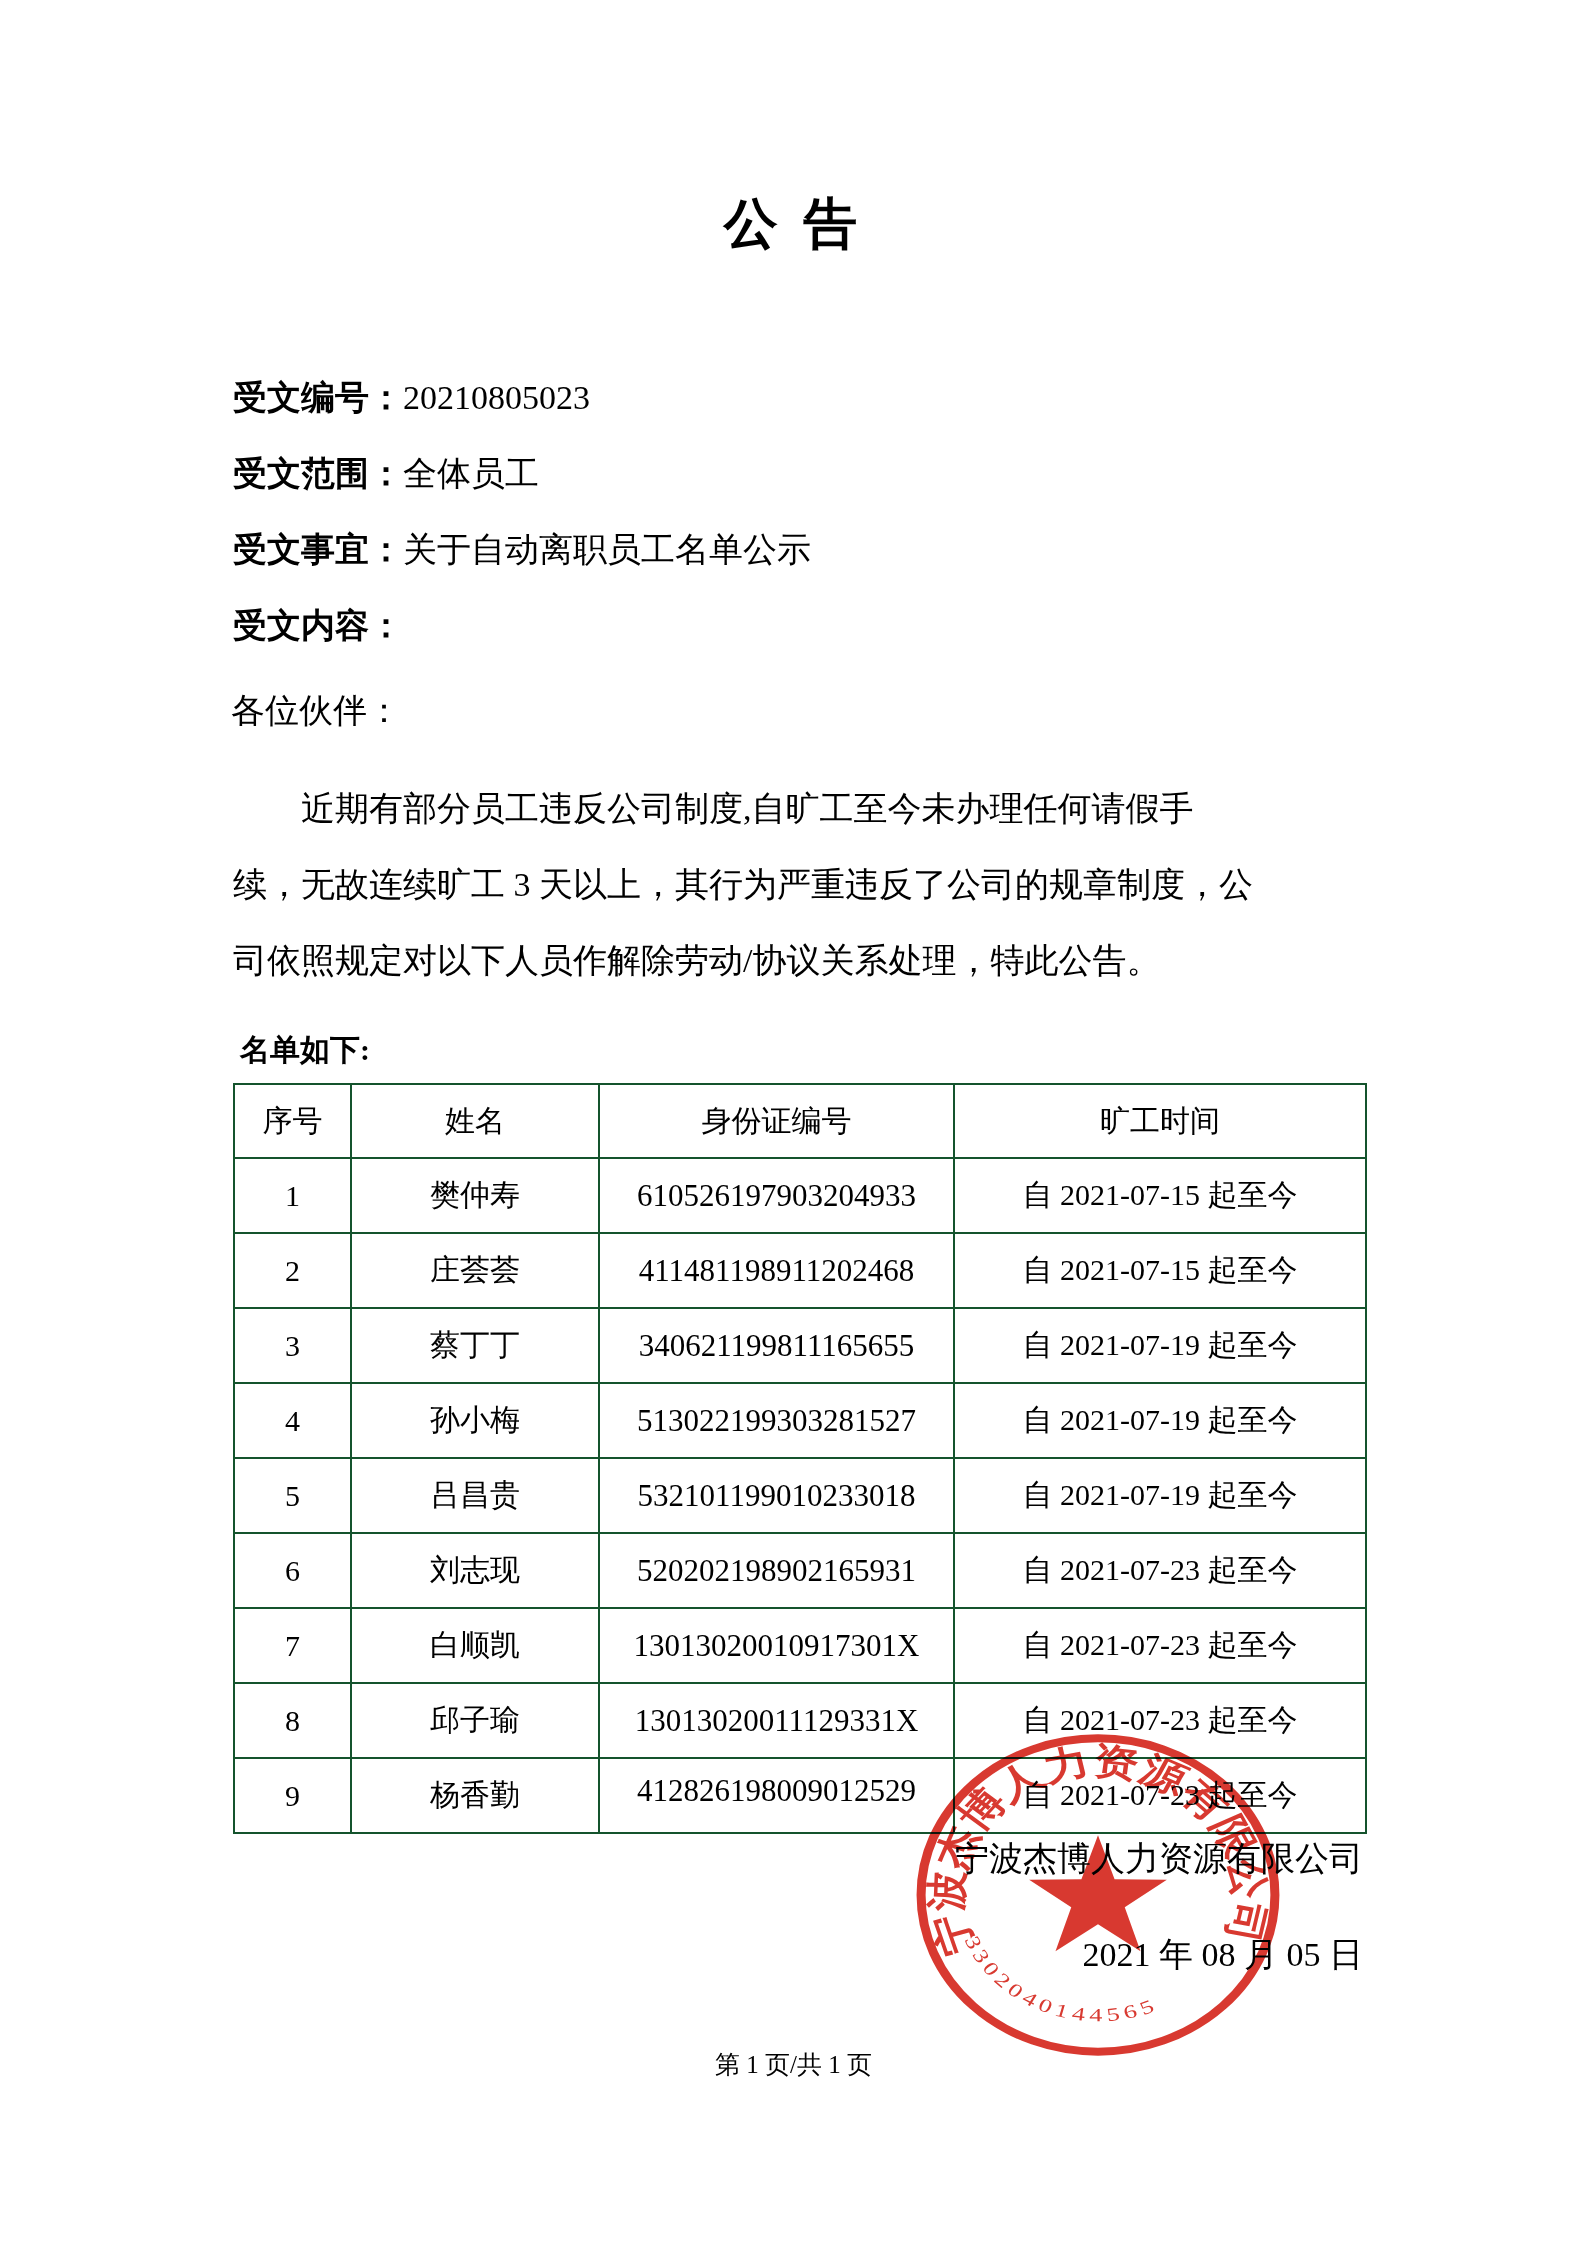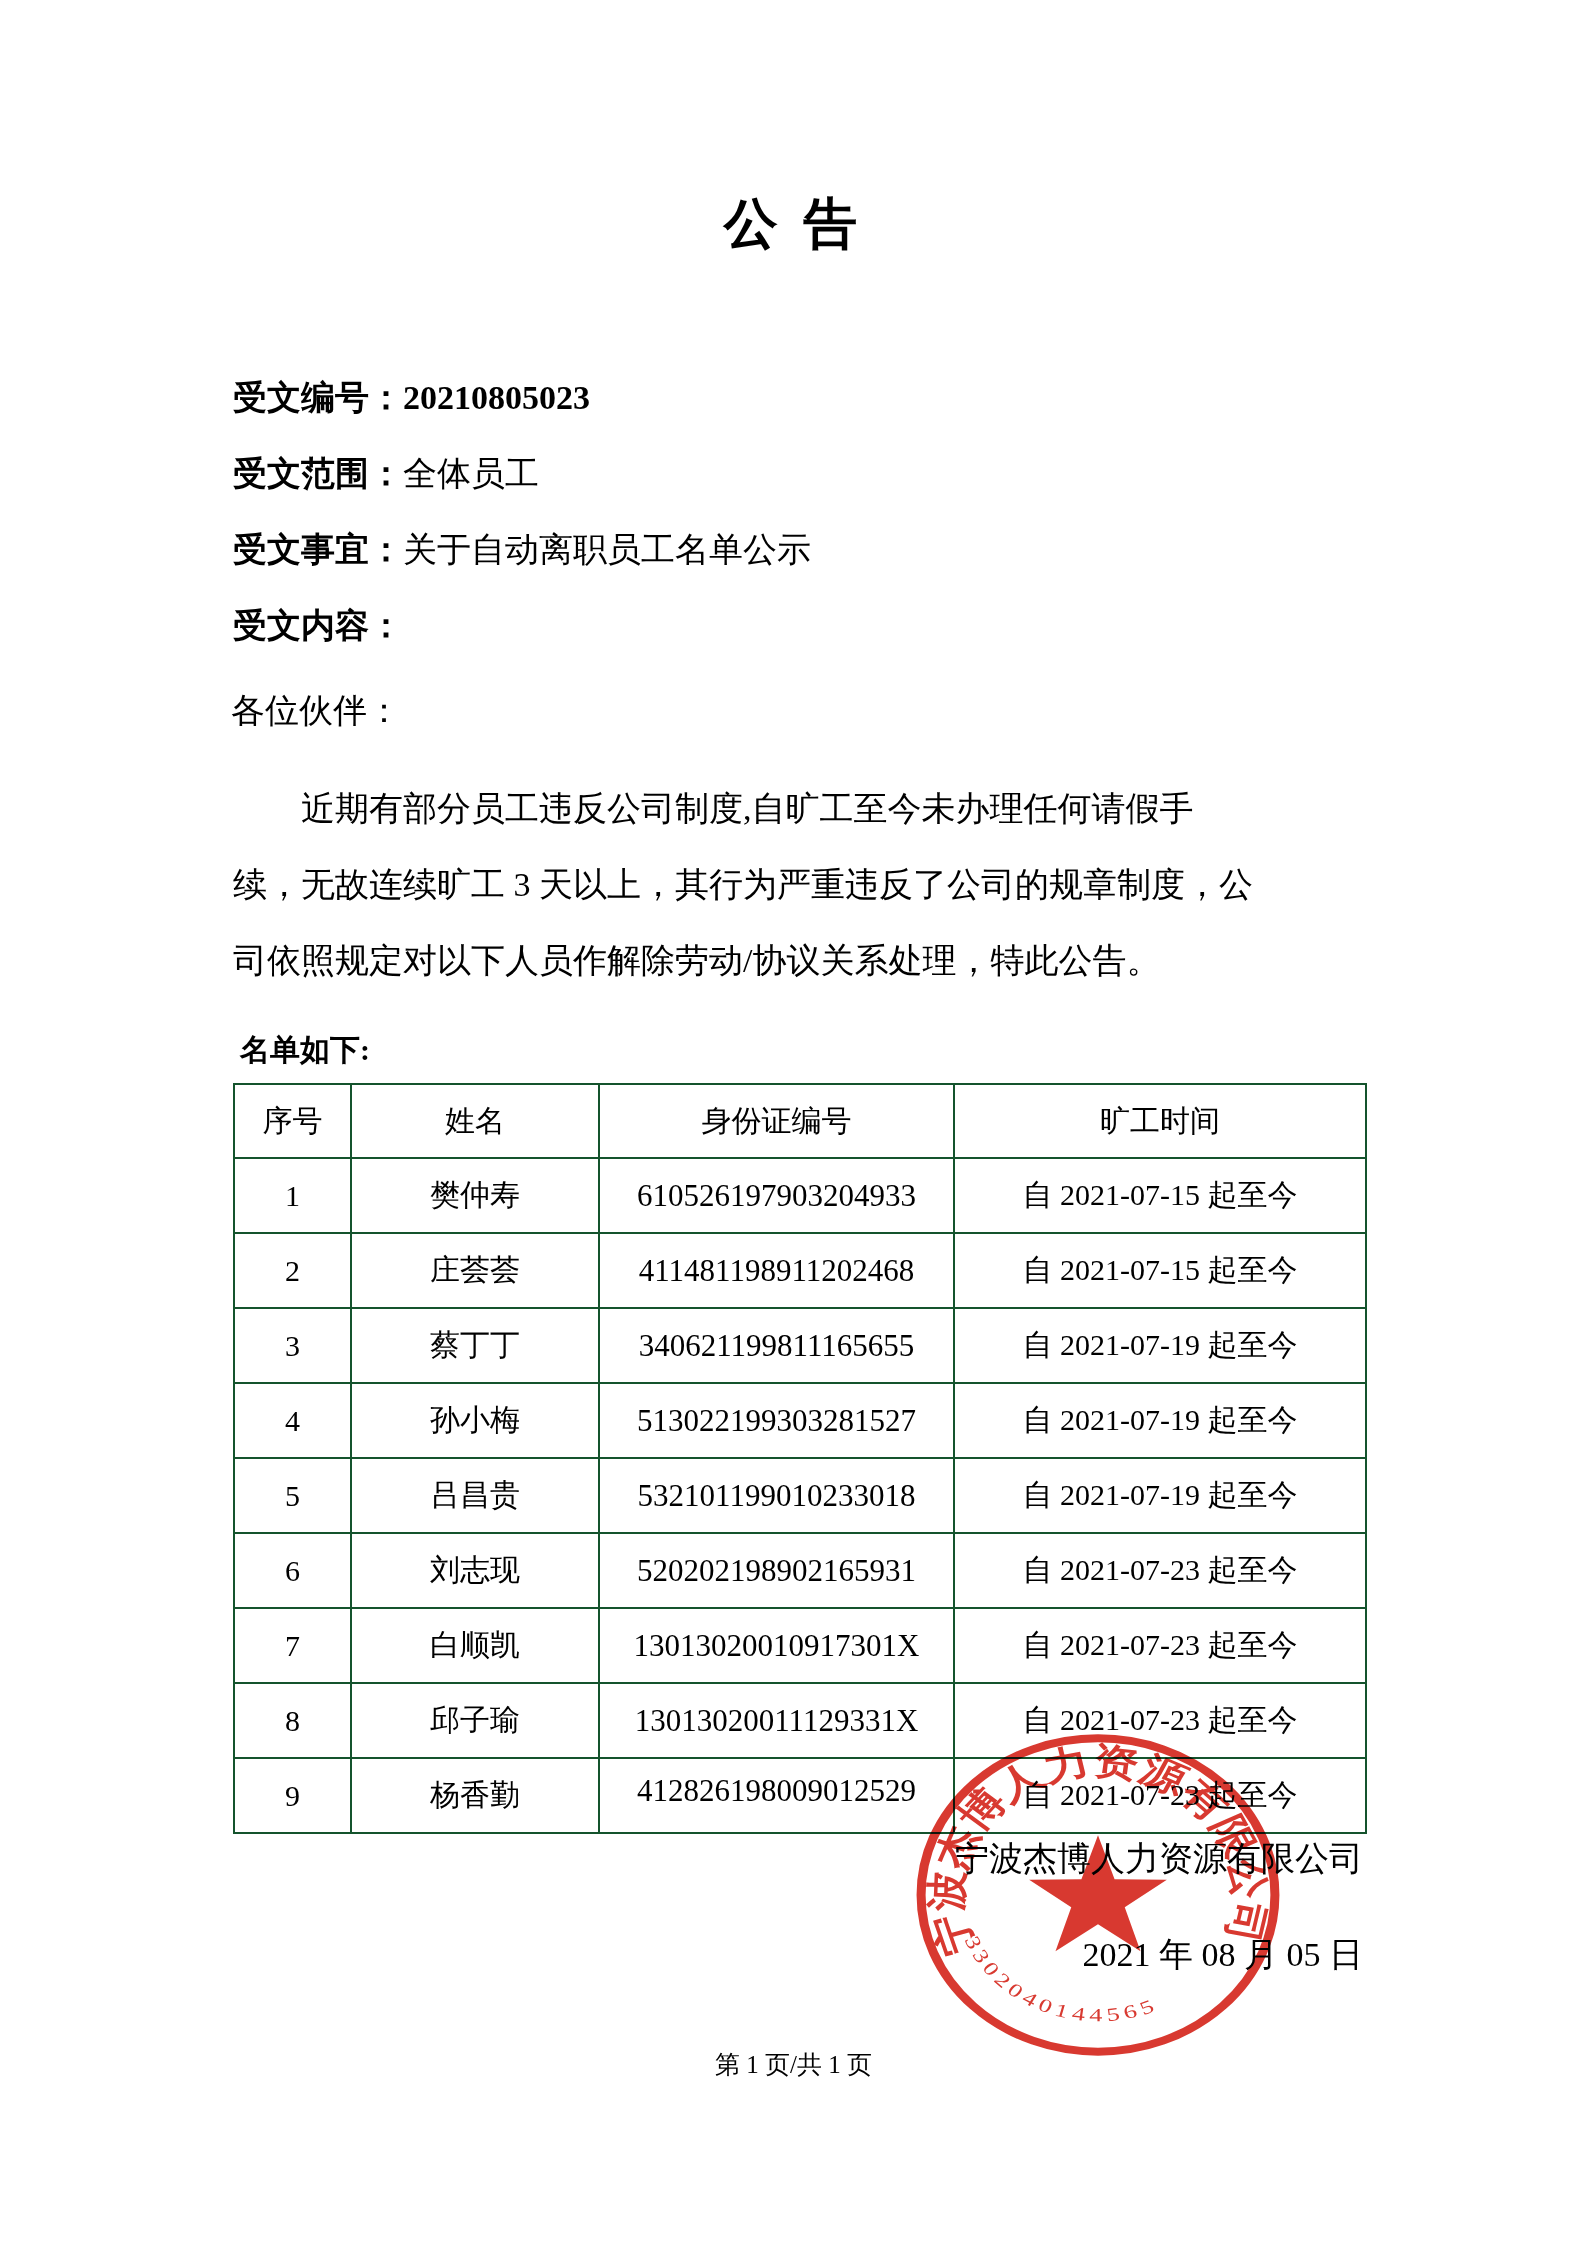--- a/index.html
+++ b/index.html
@@ -9,21 +9,21 @@
     font-family:"Liberation Serif","DejaVu Serif",serif;
     overflow:hidden;
   }
   .title {
     position:absolute; top:188px; left:0; width:1587px;
     text-align:center; font-size:54px; font-weight:bold; letter-spacing:6px;
   }
   .fields { position:absolute; left:233px; top:372px; font-size:34px; }
   .field-line { height:76px; line-height:52px; white-space:nowrap; }
   .field-label { font-weight:bold; }
-  .field-value.bold { font-weight:bold; }
+  .field-value.bold { font-weight:normal; }
   .salutation { position:absolute; left:231px; top:688px; font-size:34px; }
   .body-text { position:absolute; left:233px; top:780px; font-size:34px; }
   .body-line { height:76px; line-height:58px; white-space:nowrap; }
   .body-line.indent { text-indent:68px; }
   .list-label { position:absolute; left:240px; top:1030px; font-size:30px; font-weight:bold; }
   .roster {
     position:absolute; left:233px; top:1083px;
     border-collapse:collapse; table-layout:fixed;
   }
   .roster th, .roster td {

